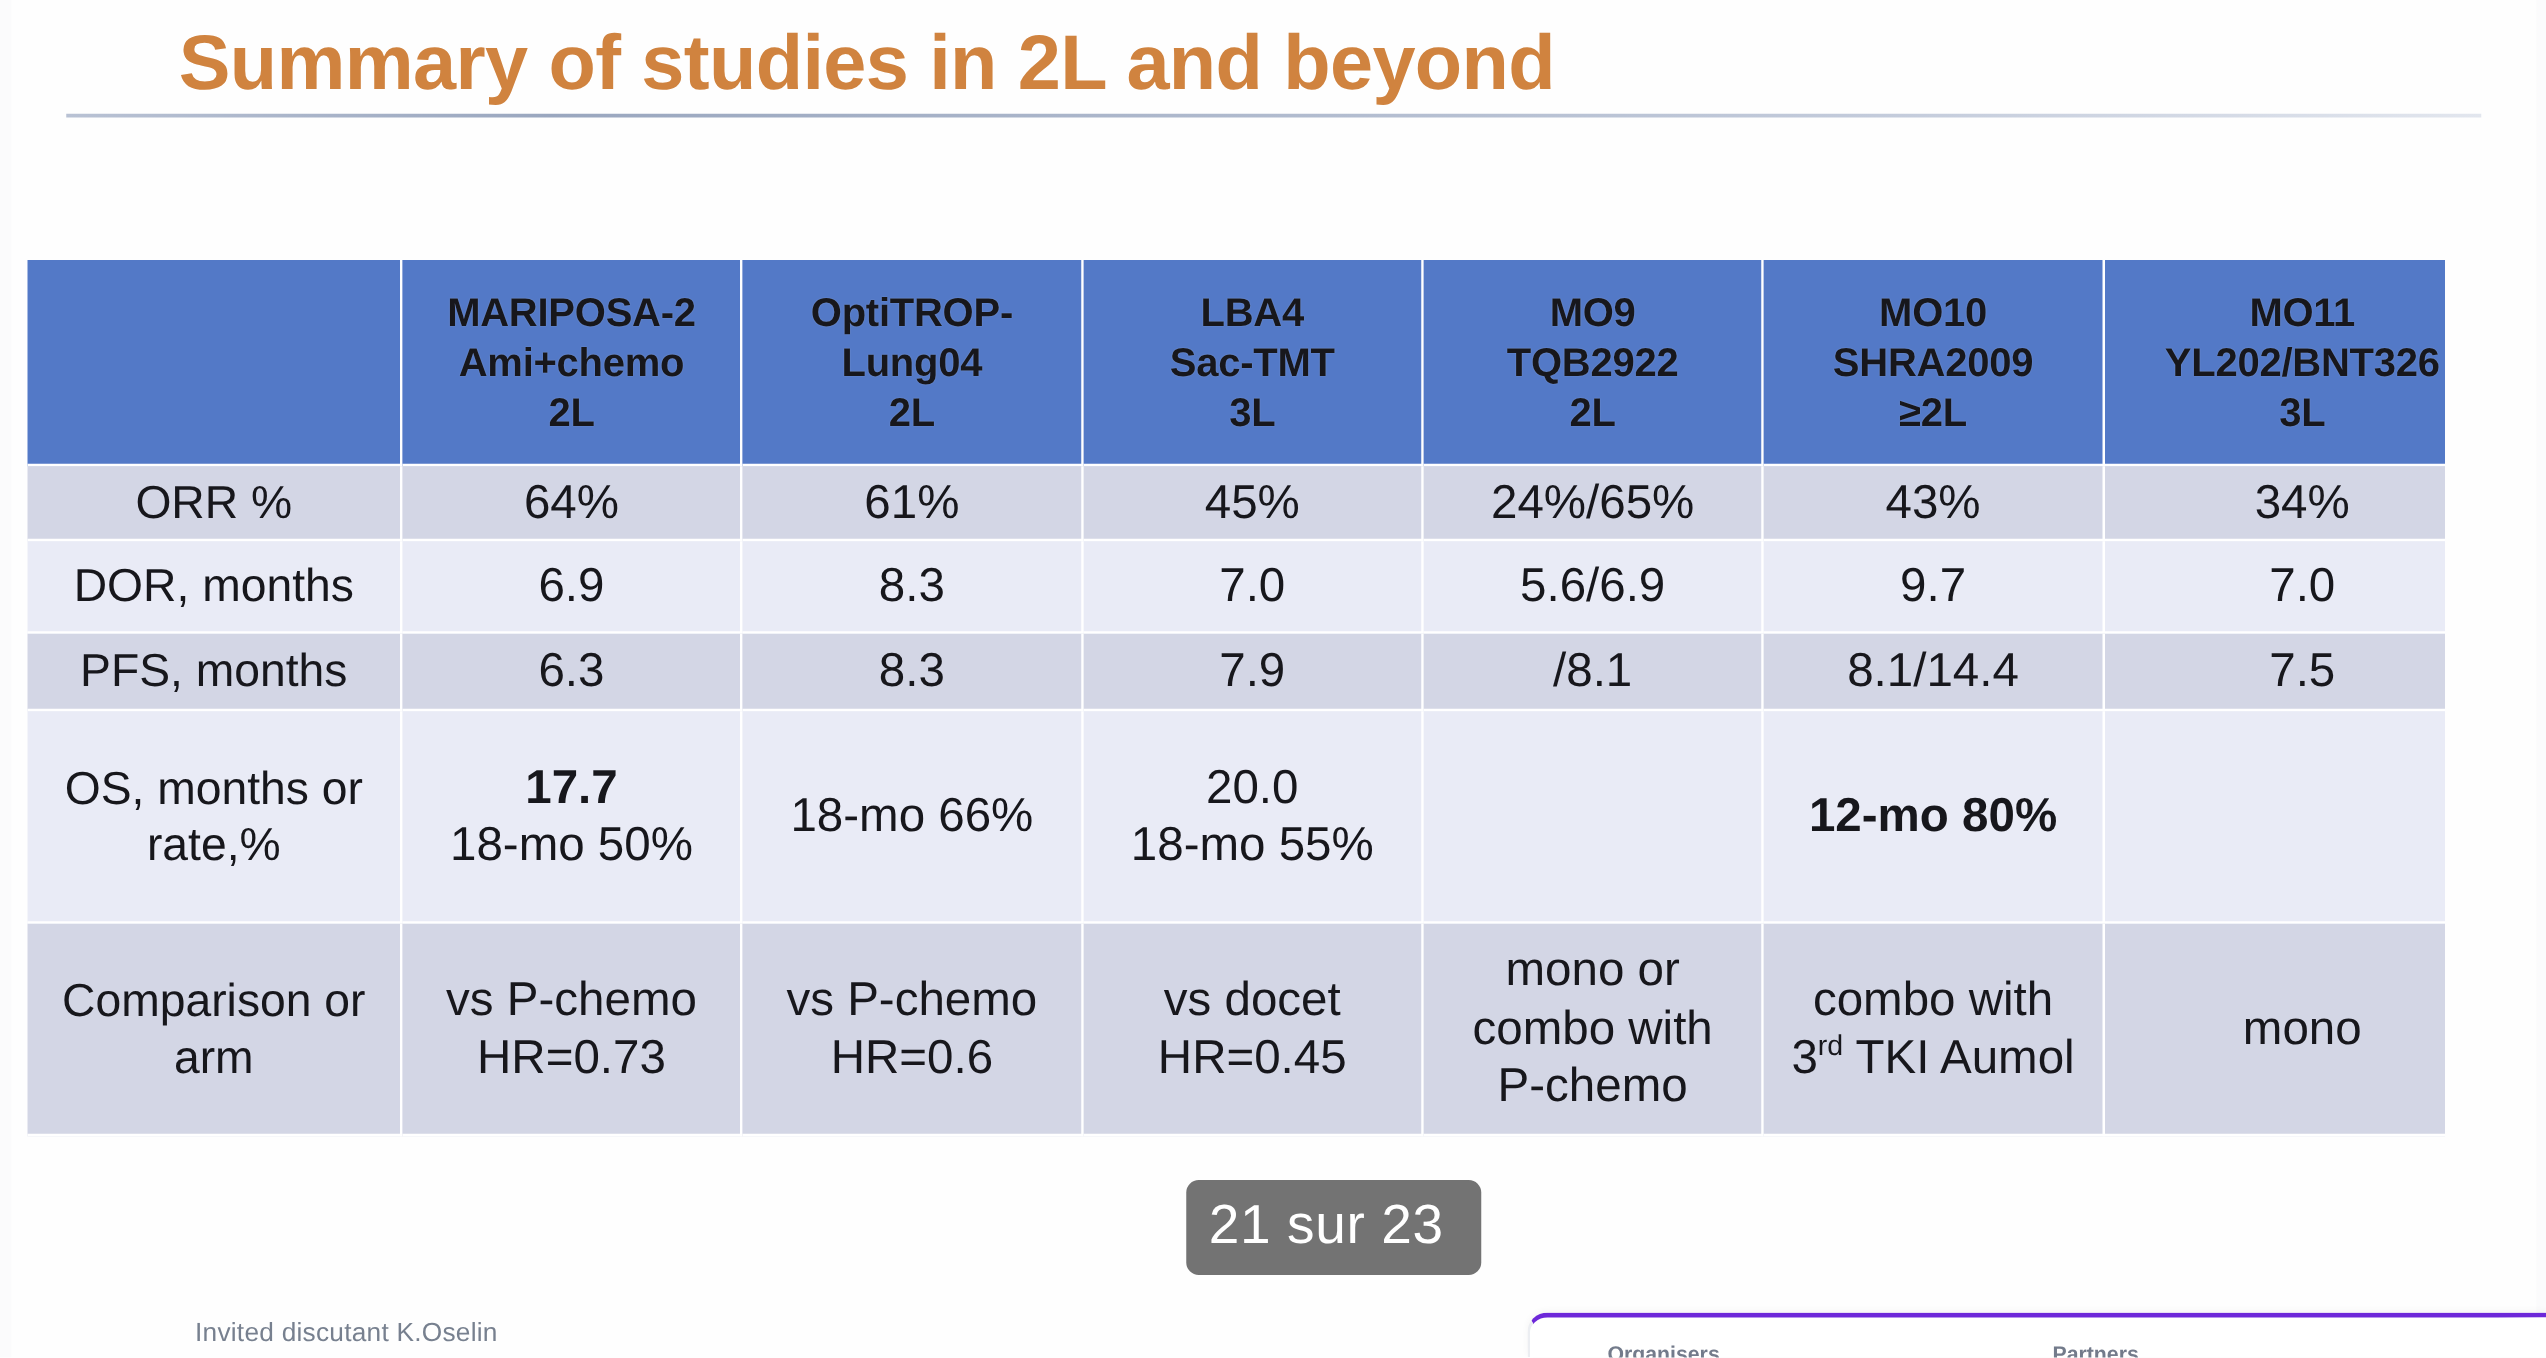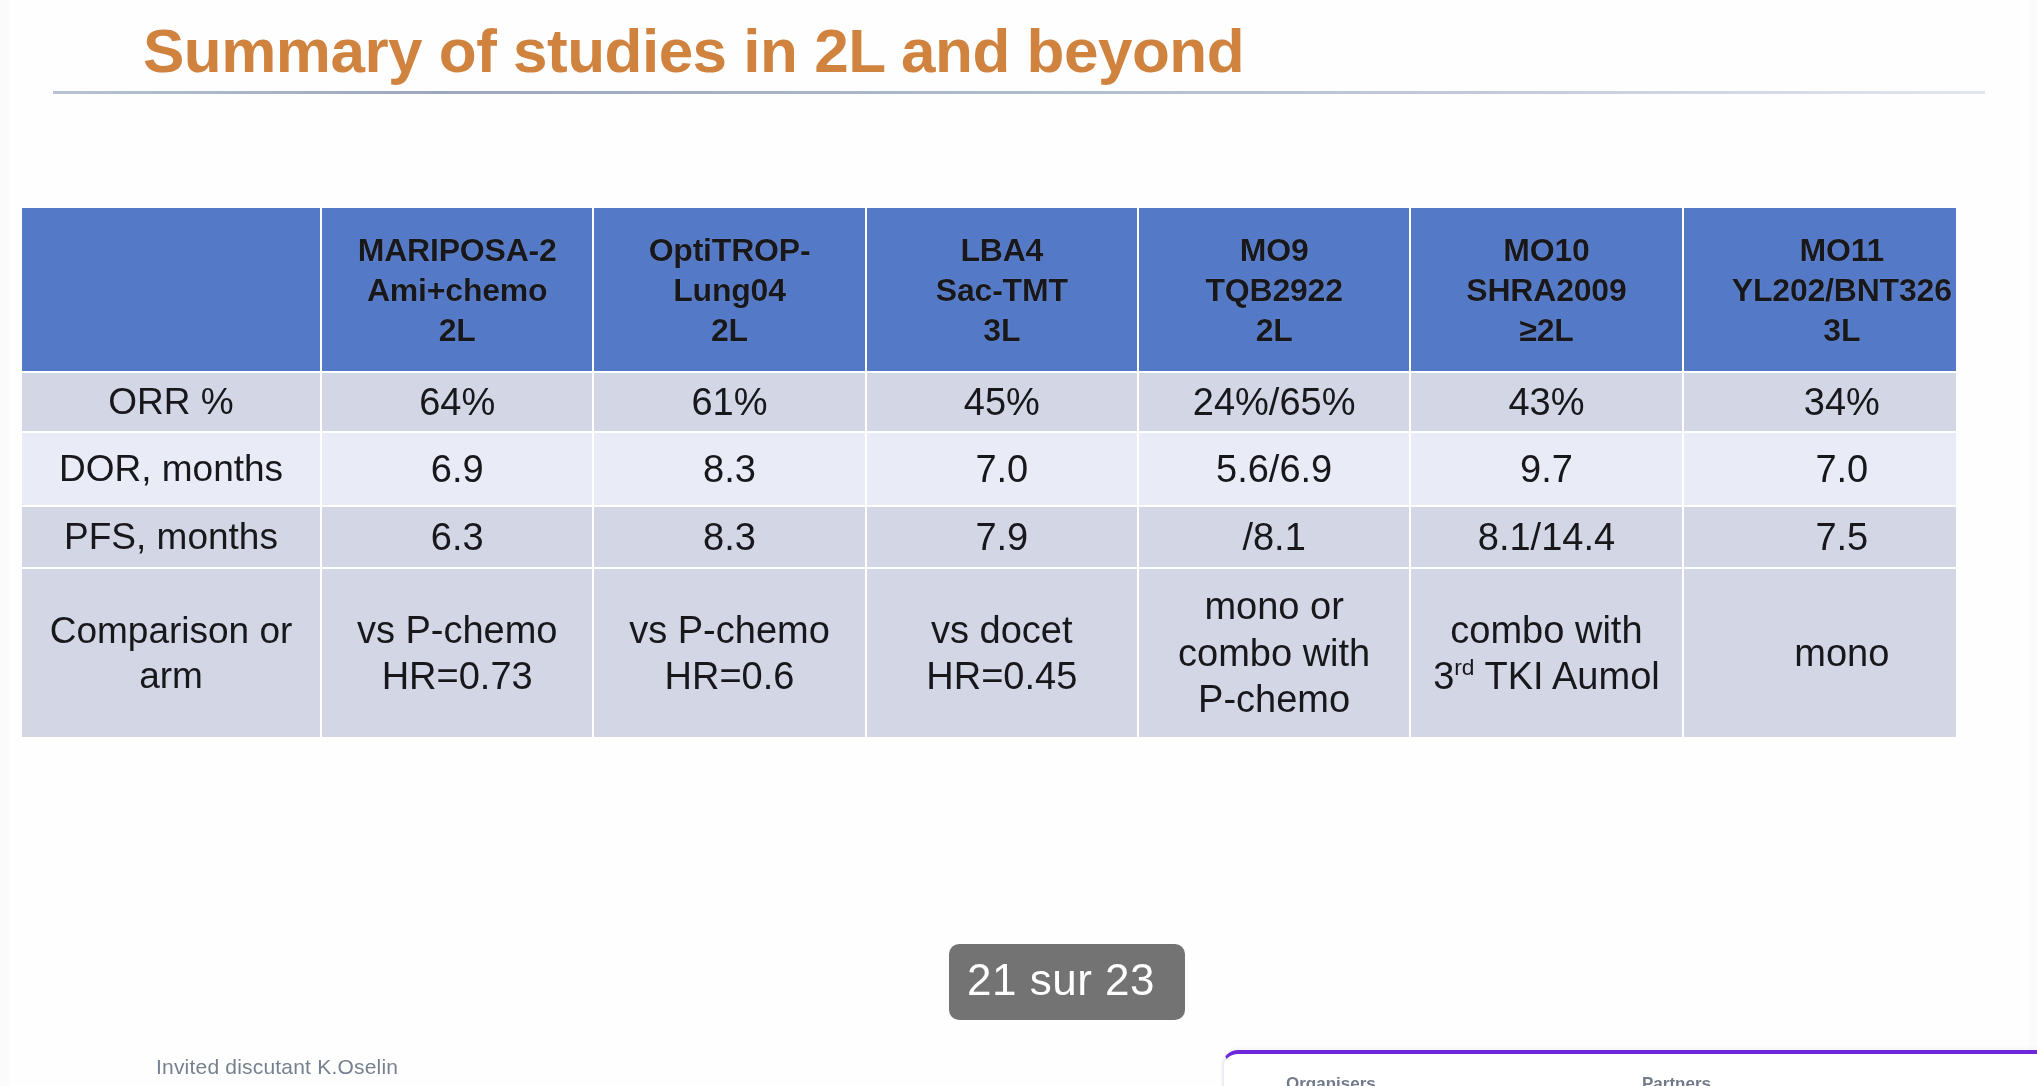--- a/index.html
+++ b/index.html
@@ -257,20 +257,42 @@
       <tr class="band-a r-pfs">
         <td class="rowhead">PFS, months</td>
         <td class="bold">6.3</td>
         <td>8.3</td>
         <td>7.9</td>
         <td>/8.1</td>
         <td class="bold">8.1/14.4</td>
         <td>7.5</td>
       </tr>
 
+      <tr class="band-b r-os">
+        <td class="rowhead">
+          <span>OS, months or</span>
+          <span class="l2">rate,%</span>
+        </td>
+        <td>
+          <span class="strong">17.7</span>
+          <span class="l2">18-mo 50%</span>
+        </td>
+        <td>
+          <span class="l2">18-mo 66%</span>
+        </td>
+        <td>
+          <span>20.0</span>
+          <span class="l2">18-mo 55%</span>
+        </td>
+        <td></td>
+        <td>
+          <span class="l2 strong">12-mo 80%</span>
+        </td>
+        <td></td>
+      </tr>
 
       <tr class="band-a r-comp">
         <td class="rowhead">
           <span>Comparison or</span>
           <span class="l2">arm</span>
         </td>
         <td class="bold">
           <span>vs P-chemo</span>
           <span class="l2">HR=0.73</span>
         </td>

